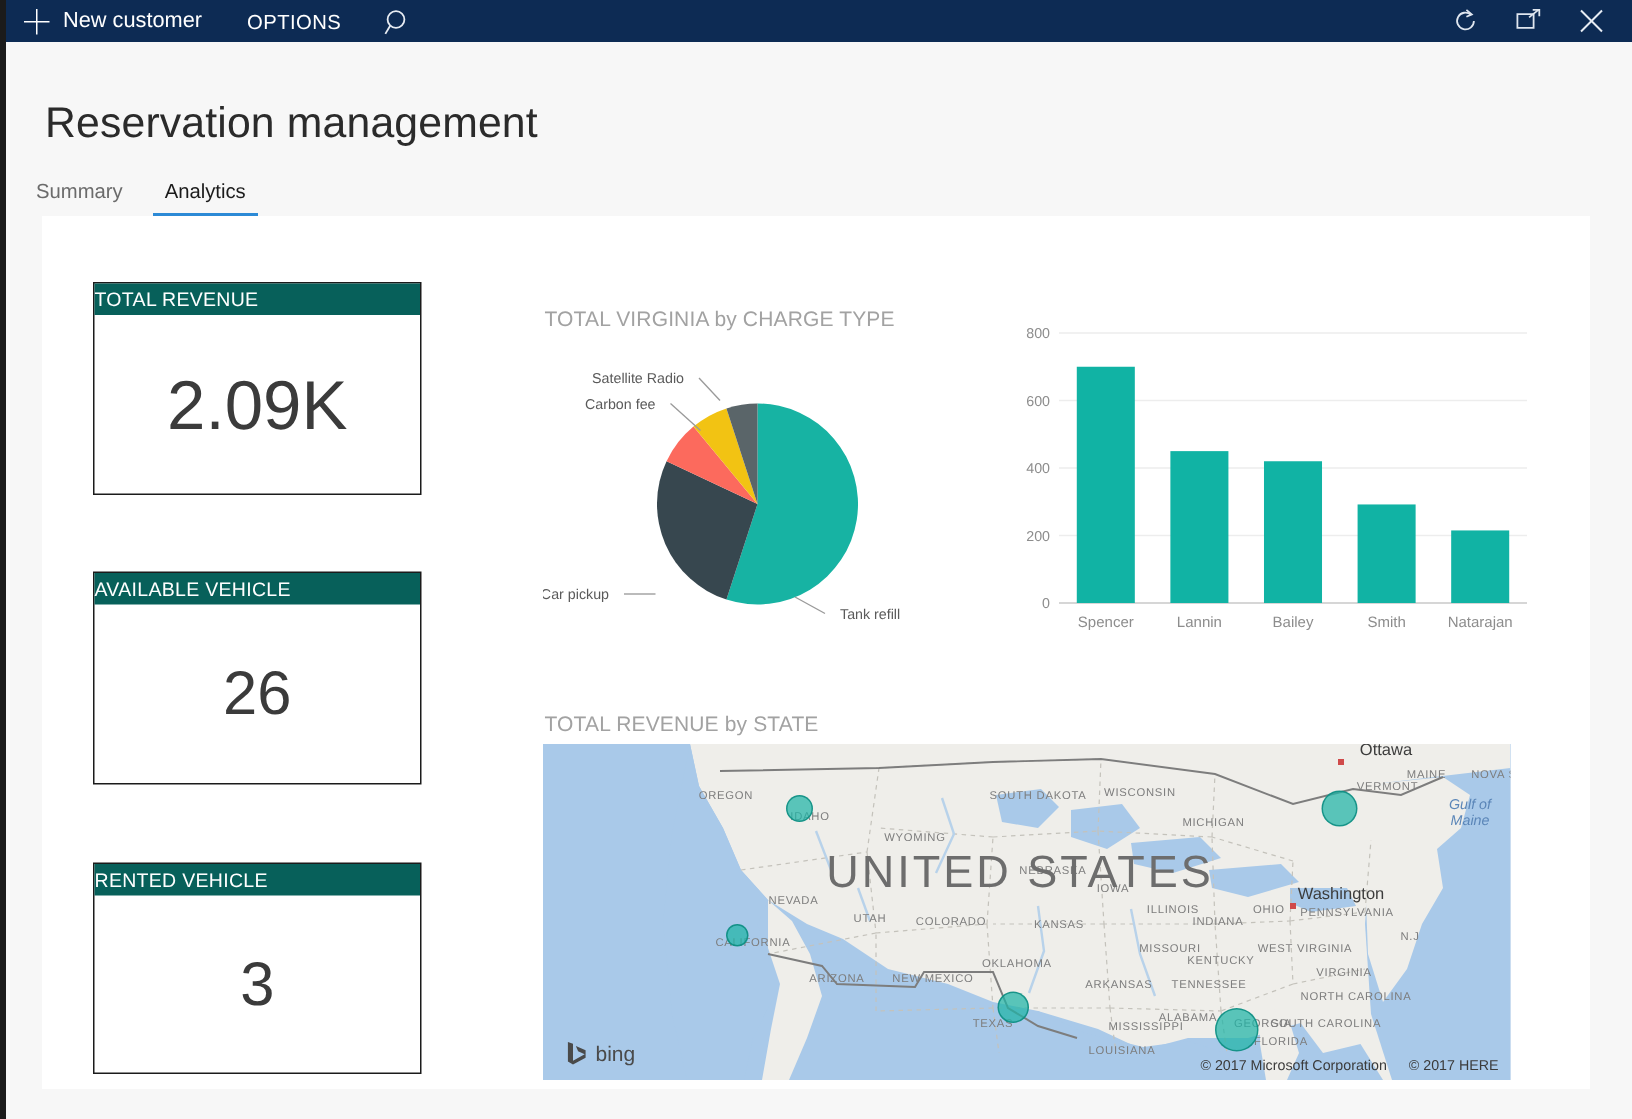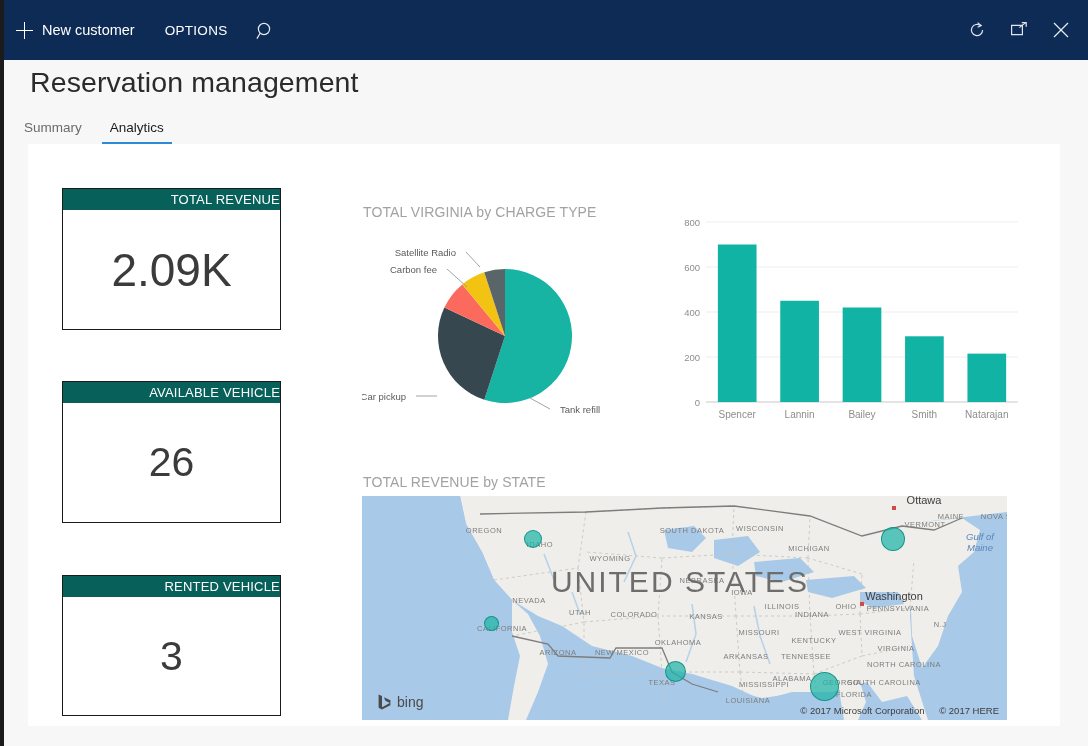--- a/index.html
+++ b/index.html
@@ -13,21 +13,21 @@
     position: relative;
     width: 1088px; height: 746px;
     background: #f7f7f7;
     box-sizing: border-box;
     border-left: 4px solid #1b1b1b;
   }
 
   
   .cmdbar {
     position: absolute; left: 0; top: 0;
-    width: 1084px; height: 60px;
+    width: 1084px; height: 28px;
     background: #0d2b54;
     display: flex; align-items: center;
   }
   .cmd-new {
     display: flex; align-items: center;
     height: 44px; padding: 0 14px 0 12px;
     color: #ffffff; font-size: 14.5px;
     cursor: default;
   }
   .plus-ico {
@@ -84,21 +84,21 @@
 
   
   .kpi {
     position: absolute; width: 219px;
     border: 1px solid #1b1b1b;
     background: #ffffff;
     box-sizing: border-box;
   }
   .kpi-head {
     height: 21px; line-height: 21px;
-    text-align: right; color: #ffffff;
+    text-align: left; color: #ffffff;
     font-size: 13px; letter-spacing: .2px;
   }
   .kpi-body {
     display: flex; align-items: center; justify-content: center;
     color: #3b3b3b; font-weight: 400;
   }
   #kpi1 { left: 34px; top: 44px; height: 142px; }
   #kpi1 .kpi-body { height: 119px; font-size: 46px; }
   #kpi2 { left: 34px; top: 237px; height: 142px; }
   #kpi2 .kpi-body { height: 119px; font-size: 41px; }
@@ -345,21 +345,21 @@
             <div class="state-lbl" style="left: 380px; top: 96px;">IOWA</div>
             <div class="state-lbl" style="left: 420px; top: 110px;">ILLINOIS</div>
             <div class="state-lbl" style="left: 450px; top: 118px;">INDIANA</div>
             <div class="state-lbl" style="left: 484px; top: 110px;">OHIO</div>
             <div class="state-lbl" style="left: 536px; top: 112px;">PENNSYLVANIA</div>
             <div class="state-lbl" style="left: 578px; top: 128px;">N.J</div>
             <div class="state-lbl" style="left: 140px; top: 132px;">CALIFORNIA</div>
             <div class="state-lbl" style="left: 196px; top: 156px;">ARIZONA</div>
             <div class="state-lbl" style="left: 260px; top: 156px;">NEW MEXICO</div>
             <div class="state-lbl" style="left: 344px; top: 120px;">KANSAS</div>
-            <div class="state-lbl" style="left: 375px; top: 136px; padding-left: 44px;">MISSOURI</div>
+            <div class="state-lbl" style="left: 396px; top: 136px; padding-left: 44px;">MISSOURI</div>
             <div class="state-lbl" style="left: 452px; top: 144px;">KENTUCKY</div>
             <div class="state-lbl" style="left: 508px; top: 136px;">WEST VIRGINIA</div>
             <div class="state-lbl" style="left: 534px; top: 152px;">VIRGINIA</div>
             <div class="state-lbl" style="left: 316px; top: 146px;">OKLAHOMA</div>
             <div class="state-lbl" style="left: 384px; top: 160px;">ARKANSAS</div>
             <div class="state-lbl" style="left: 444px; top: 160px; text-align: center;">TENNESSEE</div>
             <div class="state-lbl" style="left: 542px; top: 168px;">NORTH CAROLINA</div>
             <div class="state-lbl" style="left: 522px; top: 186px;">SOUTH CAROLINA</div>
             <div class="state-lbl" style="left: 480px; top: 186px;">GEORGIA</div>
             <div class="state-lbl" style="left: 430px; top: 182px;">ALABAMA</div>

